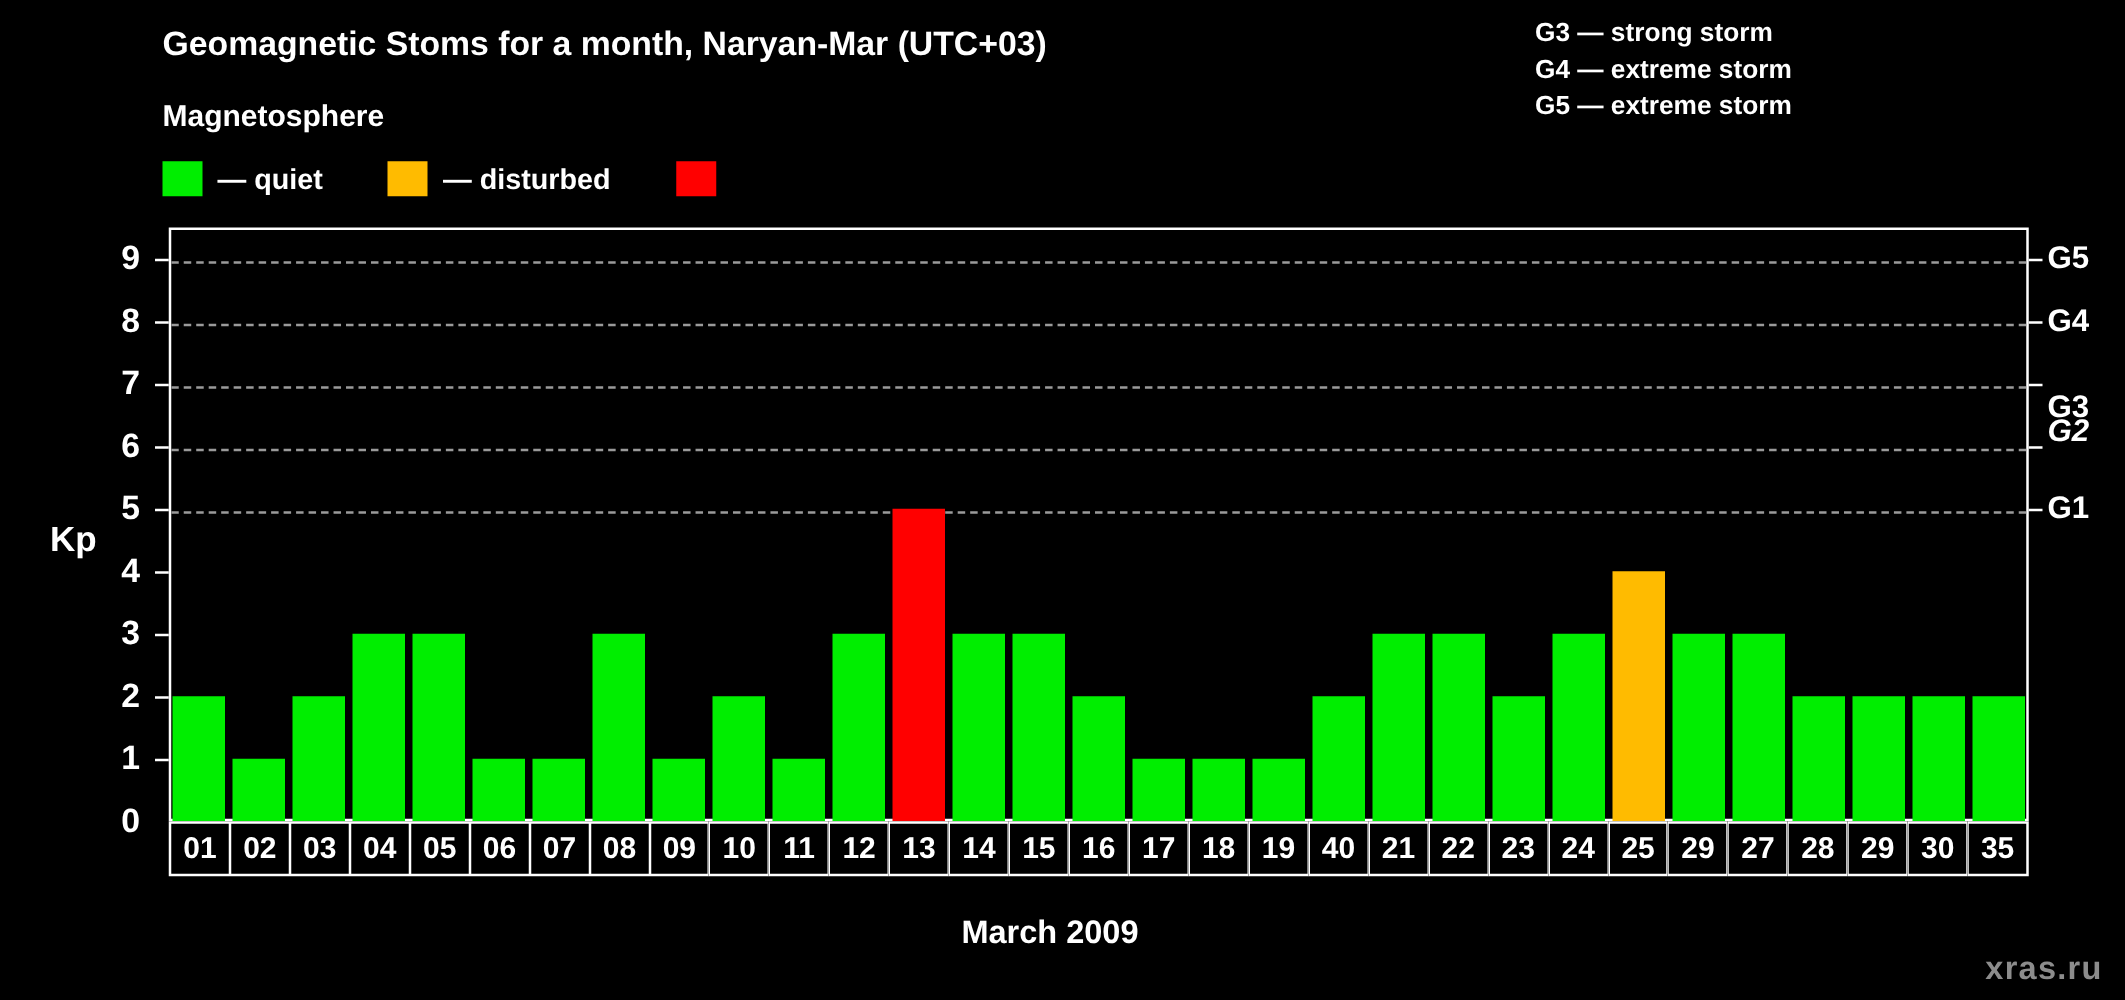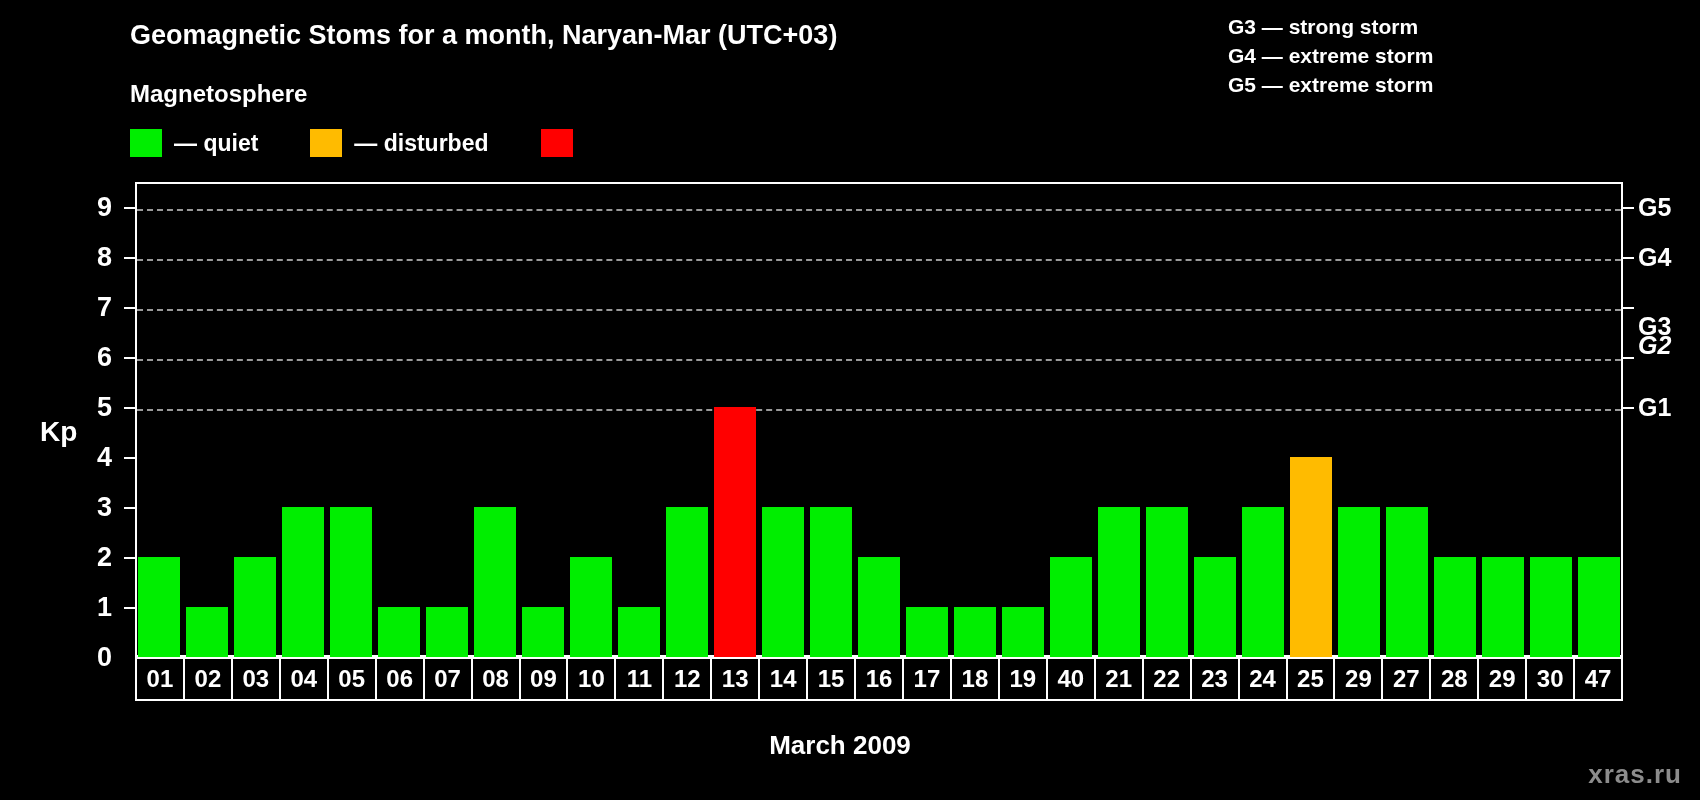--- a/index.html
+++ b/index.html
@@ -416,20 +416,20 @@
     <div class="day-cell">21</div>
     <div class="day-cell">22</div>
     <div class="day-cell">23</div>
     <div class="day-cell">24</div>
     <div class="day-cell">25</div>
     <div class="day-cell">29</div>
     <div class="day-cell">27</div>
     <div class="day-cell">28</div>
     <div class="day-cell">29</div>
     <div class="day-cell">30</div>
-    <div class="day-cell">47</div>
+    <div class="day-cell">35</div>
   </div>
 
 <div id="x-axis-title">
   <span>March 2009</span>
 </div>
 
 <div id="watermark">xras.ru</div>
 
 </body></html>

